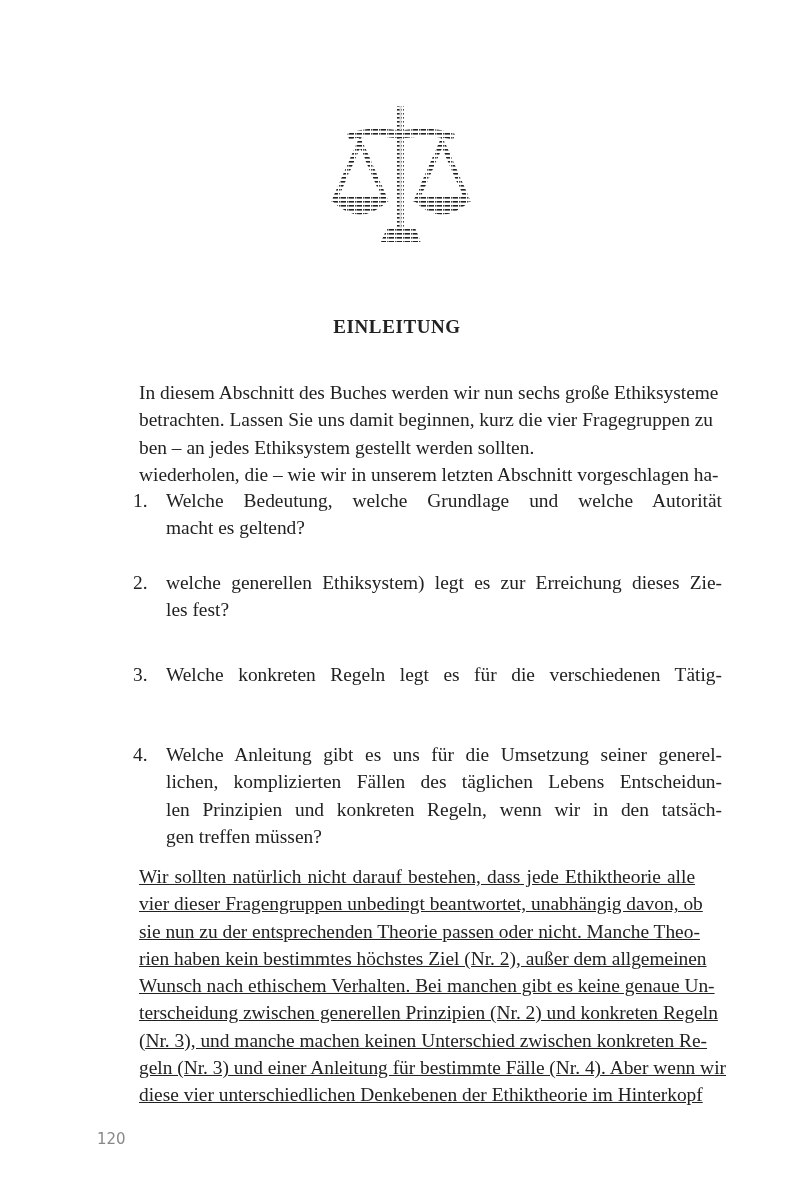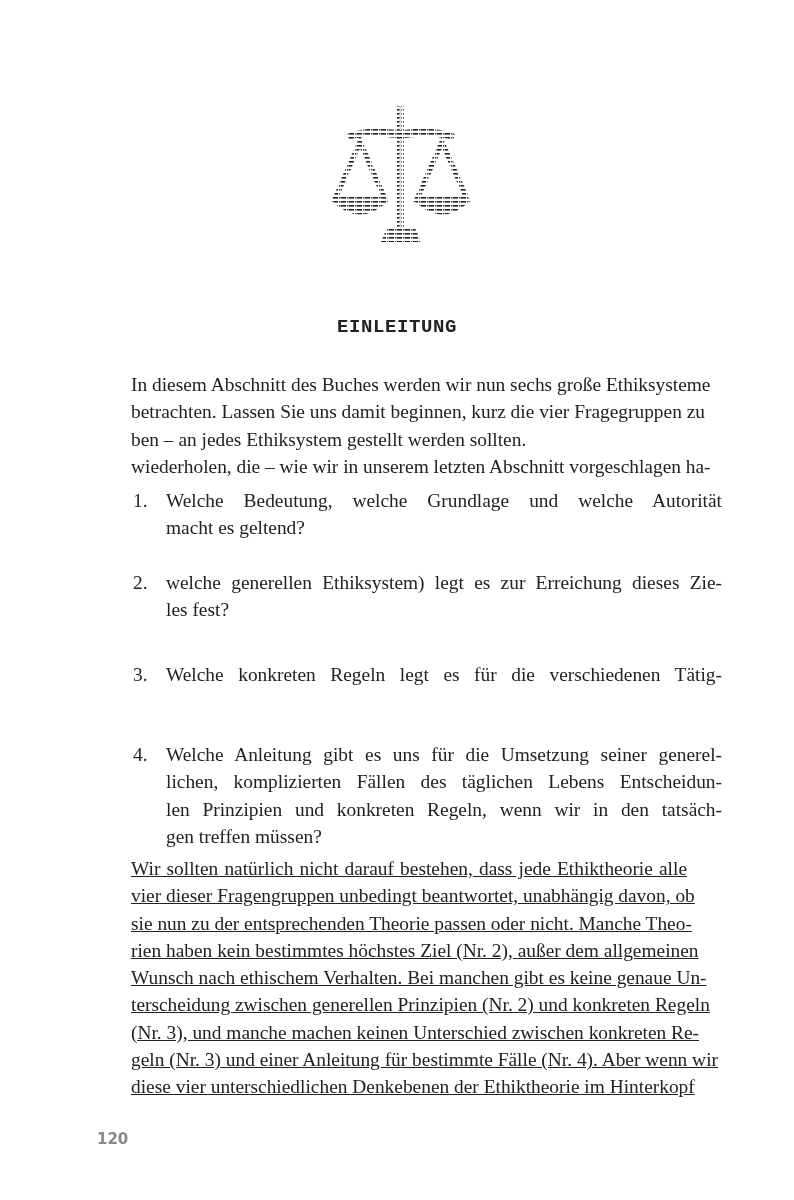--- a/index.html
+++ b/index.html
@@ -1,42 +1,42 @@
 <!DOCTYPE html>
 <html><head>
 <meta charset="utf-8">
 <style>
   html, body { margin: 0; padding: 0; background: #ffffff; }
   body { width: 794px; height: 1200px; position: relative; overflow: hidden; }
   .page { position: absolute; left: 0; top: 0; width: 794px; height: 1200px; background: #fff; }
   .emblem { position: absolute; left: 325px; top: 104px; width: 150px; height: 140px; }
   .heading {
     position: absolute; left: 0; width: 794px; top: 316px; text-align: center;
-    font-family: Liberation Mono, monospace; font-weight: bold; font-size: 19px;
+    font-family: Liberation Serif, serif; font-weight: bold; font-size: 19px;
     letter-spacing: 0.6px; color: #222;
   }
   .body-text {
     font-family: "Liberation Serif", serif; font-size: 19.4px; color: #222;
     line-height: 27.3px; text-align: justify;
   }
-  .para { position: absolute; left: 131px; width: 556px; margin: 0; }
+  .para { position: absolute; left: 131px; width: 556px; margin: 8px; }
   .para1 { top: 371px; }
   .para2 { top: 855px; text-decoration: underline; }
   .list { position: absolute; left: 131px; width: 556px; margin: 0; padding: 0; list-style: none; }
   .list-item { position: relative; padding-left: 35px; margin: 0 0 27.3px 0; }
   .list-num { position: absolute; left: 2px; top: 0; }
   .item1 { position: absolute; top: 487px; left: 0; width: 556px; }
   .item2 { position: absolute; top: 569px; left: 0; width: 556px; }
   .item3 { position: absolute; top: 661px; left: 0; width: 556px; }
   .item4 { position: absolute; top: 741px; left: 0; width: 556px; }
   .line { display: block; text-align: justify; text-align-last: justify; white-space: nowrap; }
   .line.last { text-align-last: left; }
   .page-number {
     position: absolute; left: 97px; top: 1130px;
-    font-family: "DejaVu Sans", sans-serif; font-weight: bold; font-size: 15px; color: #888;
+    font-family: "DejaVu Sans", sans-serif; font-weight: normal; font-size: 15px; color: #888;
   }
 </style>
 </head>
 <body>
 
 <div class="page">
 
   <svg class="emblem" viewBox="0 0 150 140">
     <defs>
       <pattern id="txt" width="8" height="4" patternUnits="userSpaceOnUse">

